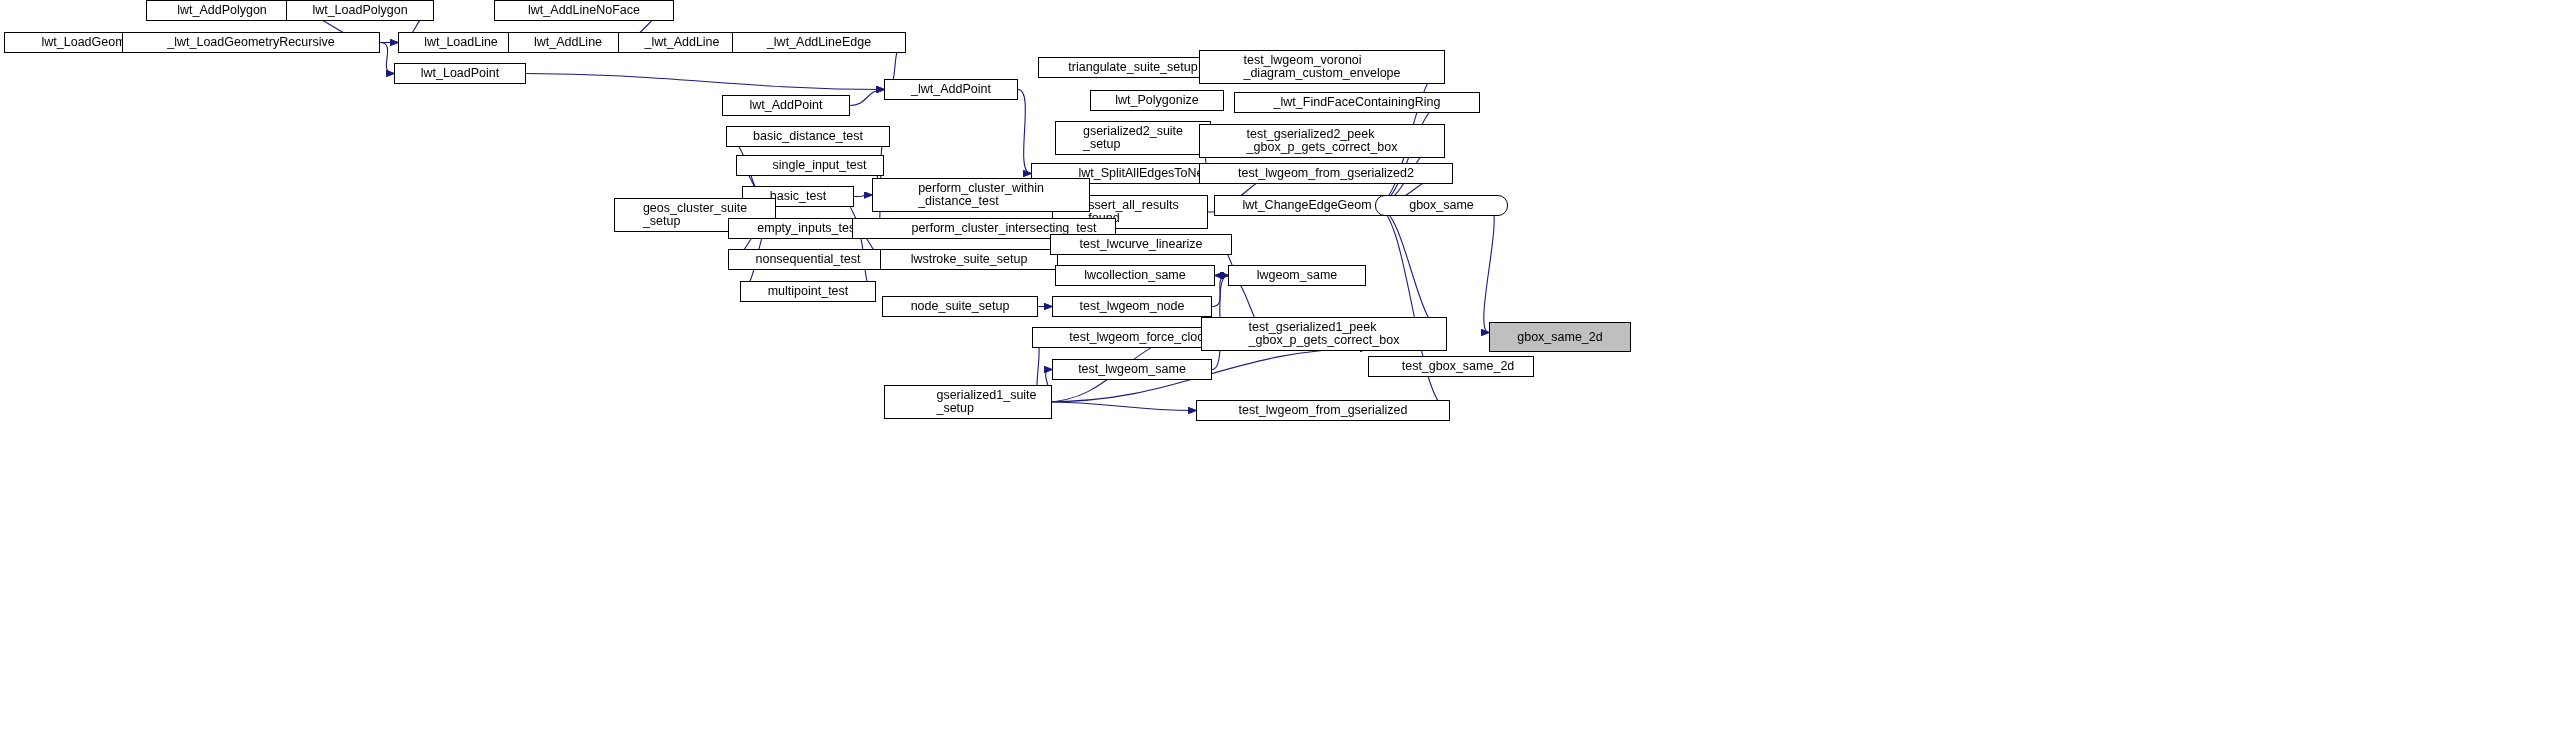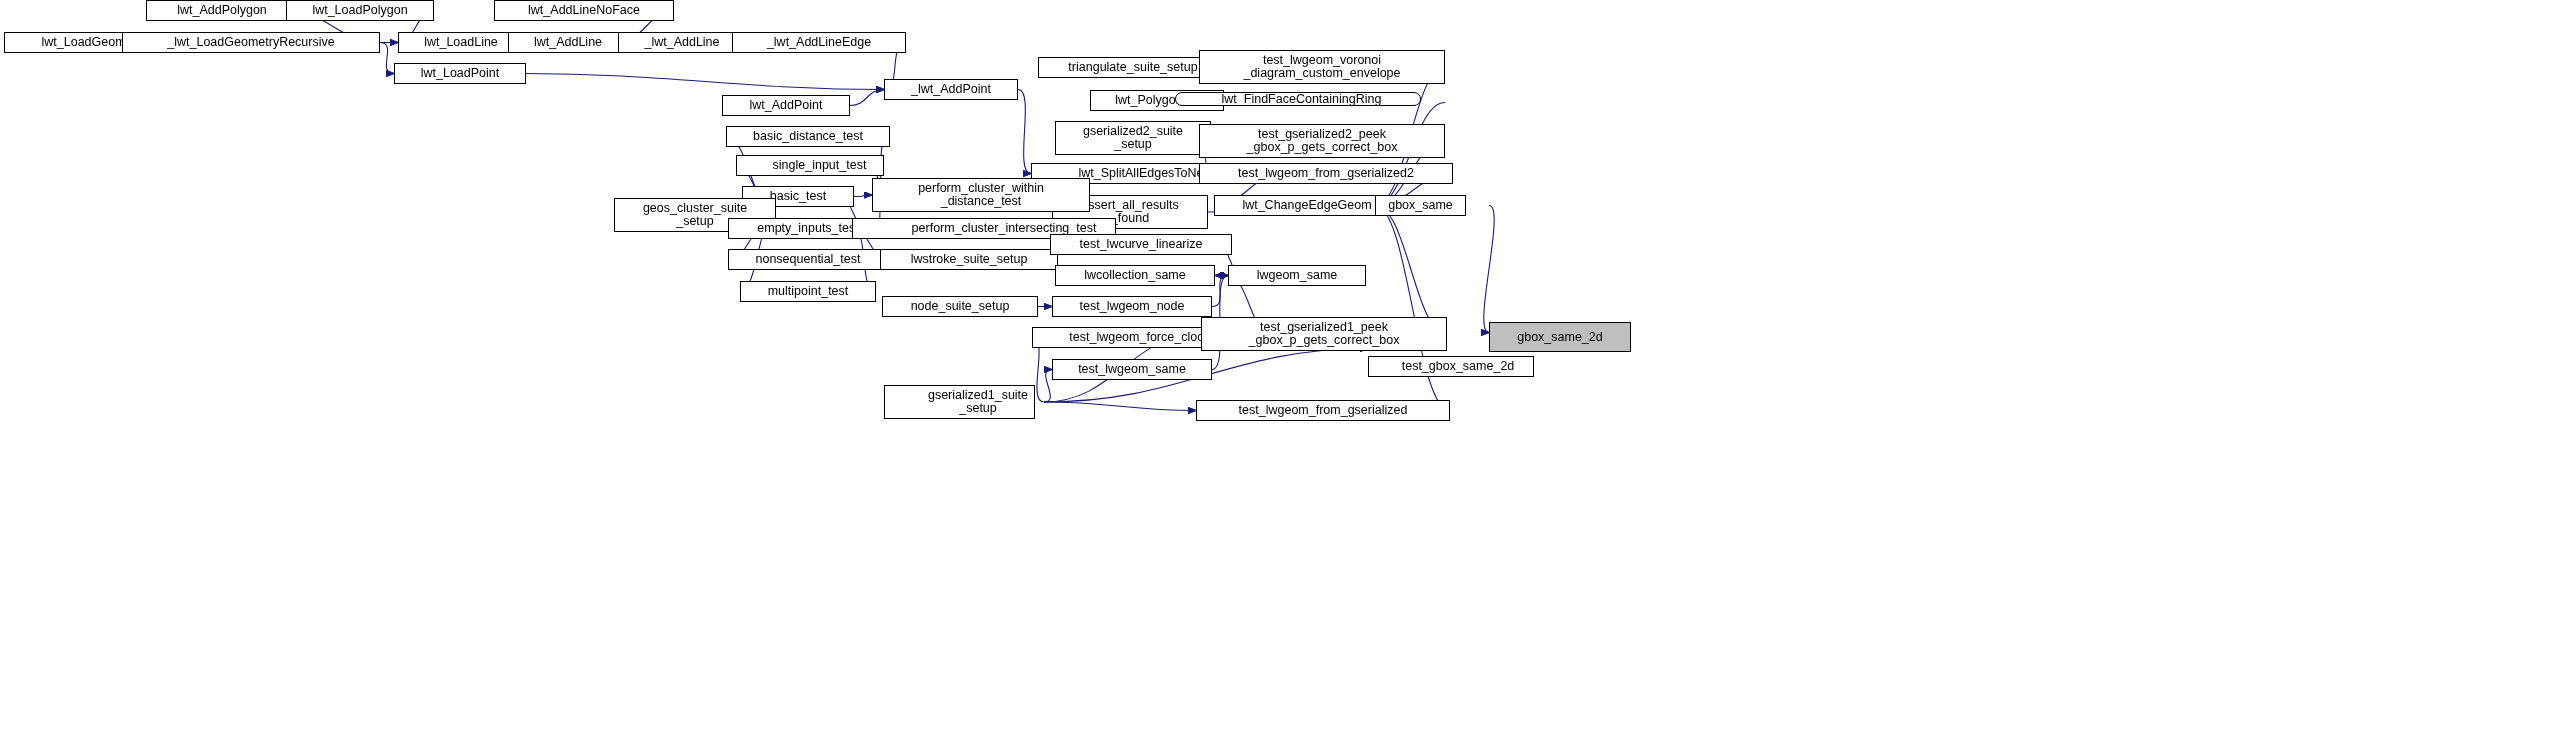--- a/index.html
+++ b/index.html
@@ -9,21 +9,21 @@
     position:absolute;
     box-sizing:border-box;
     border:1px solid #000000;
     background:#ffffff;
     color:#000000;
     font-size:12.5px;
     line-height:13px;
     display:flex;
     align-items:center;
     justify-content:center;
-    text-align:center;
+    text-align:left;
     white-space:pre;
     letter-spacing:0px;
   }
   .node.hl{background:#bfbfbf;}
   svg.edges{position:absolute;left:0;top:0;width:2549px;height:741px;pointer-events:none;}
   svg.edges path{fill:none;stroke:#1a1a7a;stroke-width:1.1px;}
   svg.edges polygon{fill:#1a1a7a;stroke:#1a1a7a;}
 </style>
 </head>
 <body>
@@ -106,31 +106,31 @@
       <div class="node" style="left: 508px; top: 32px; width: 120px; height: 21px;">lwt_AddLine</div>
       <div class="node" style="left: 618px; top: 32px; width: 128px; height: 21px;">_lwt_AddLine</div>
       <div class="node" style="left: 732px; top: 32px; width: 174px; height: 21px;">_lwt_AddLineEdge</div>
       <div class="node" style="left: 394px; top: 63px; width: 132px; height: 21px;">lwt_LoadPoint</div>
       <div class="node" style="left: 722px; top: 95px; width: 128px; height: 21px;">lwt_AddPoint</div>
       <div class="node" style="left: 884px; top: 79px; width: 134px; height: 21px;">_lwt_AddPoint</div>
       <div class="node" style="left: 1038px; top: 57px; width: 190px; height: 21px;">triangulate_suite_setup</div>
       <div class="node" style="left: 1199px; top: 50px; width: 246px; height: 34px;">test_lwgeom_voronoi
 _diagram_custom_envelope</div>
       <div class="node" style="left: 1090px; top: 90px; width: 134px; height: 21px;">lwt_Polygonize</div>
-      <div class="node" style="left: 1175px; top: 92px; width: 246px; height: 14px; border-radius: 7px;">_lwt_FindFaceContainingRing</div>
+      <div class="node" style="left: 1234px; top: 92px; width: 246px; height: 21px;">_lwt_FindFaceContainingRing</div>
       <div class="node" style="left: 1055px; top: 121px; width: 156px; height: 34px;">gserialized2_suite
 _setup</div>
       <div class="node" style="left: 1199px; top: 124px; width: 246px; height: 34px;">test_gserialized2_peek
 _gbox_p_gets_correct_box</div>
       <div class="node" style="left: 1031px; top: 163px; width: 252px; height: 21px;">_lwt_SplitAllEdgesToNewNode</div>
       <div class="node" style="left: 1199px; top: 163px; width: 254px; height: 21px;">test_lwgeom_from_gserialized2</div>
       <div class="node" style="left: 1052px; top: 195px; width: 156px; height: 34px;">assert_all_results
 _found</div>
       <div class="node" style="left: 1214px; top: 195px; width: 186px; height: 21px;">lwt_ChangeEdgeGeom</div>
-      <div class="node" style="left: 1375px; top: 195px; width: 91px; height: 21px;">gbox_same</div>
+      <div class="node" style="left: 1375px; top: 195px; width: 133px; height: 21px; border-radius: 10px;">gbox_same</div>
       <div class="node" style="left: 726px; top: 126px; width: 164px; height: 21px;">basic_distance_test</div>
       <div class="node" style="left: 736px; top: 155px; width: 148px; height: 21px; padding-left: 19px;">single_input_test</div>
       <div class="node" style="left: 742px; top: 186px; width: 112px; height: 21px;">basic_test</div>
       <div class="node" style="left: 614px; top: 198px; width: 162px; height: 34px;">geos_cluster_suite
 _setup</div>
       <div class="node" style="left: 872px; top: 178px; width: 218px; height: 34px;">perform_cluster_within
 _distance_test</div>
       <div class="node" style="left: 728px; top: 218px; width: 160px; height: 21px;">empty_inputs_test</div>
       <div class="node" style="left: 852px; top: 218px; width: 264px; height: 21px; padding-left: 40px;">perform_cluster_intersecting_test</div>
       <div class="node" style="left: 728px; top: 249px; width: 160px; height: 21px;">nonsequential_test</div>
@@ -140,17 +140,17 @@
       <div class="node" style="left: 1055px; top: 265px; width: 160px; height: 21px;">lwcollection_same</div>
       <div class="node" style="left: 1228px; top: 265px; width: 138px; height: 21px;">lwgeom_same</div>
       <div class="node" style="left: 882px; top: 296px; width: 156px; height: 21px;">node_suite_setup</div>
       <div class="node" style="left: 1052px; top: 296px; width: 160px; height: 21px;">test_lwgeom_node</div>
       <div class="node" style="left: 1032px; top: 327px; width: 240px; height: 21px;">test_lwgeom_force_clockwise</div>
       <div class="node" style="left: 1201px; top: 317px; width: 246px; height: 34px;">test_gserialized1_peek
 _gbox_p_gets_correct_box</div>
       <div class="node" style="left: 1368px; top: 356px; width: 166px; height: 21px; padding-left: 14px;">test_gbox_same_2d</div>
       <div class="node hl" style="left: 1489px; top: 322px; width: 142px; height: 30px;">gbox_same_2d</div>
       <div class="node" style="left: 1052px; top: 359px; width: 160px; height: 21px;">test_lwgeom_same</div>
-      <div class="node" style="left: 884px; top: 385px; width: 151px; height: 34px; padding-left: 37px;">gserialized1_suite
+      <div class="node" style="left: 884px; top: 385px; width: 168px; height: 34px; padding-left: 37px;">gserialized1_suite
 _setup</div>
       <div class="node" style="left: 1196px; top: 400px; width: 254px; height: 21px;">test_lwgeom_from_gserialized</div>
     </div>
 </div>
 
 </body></html>

